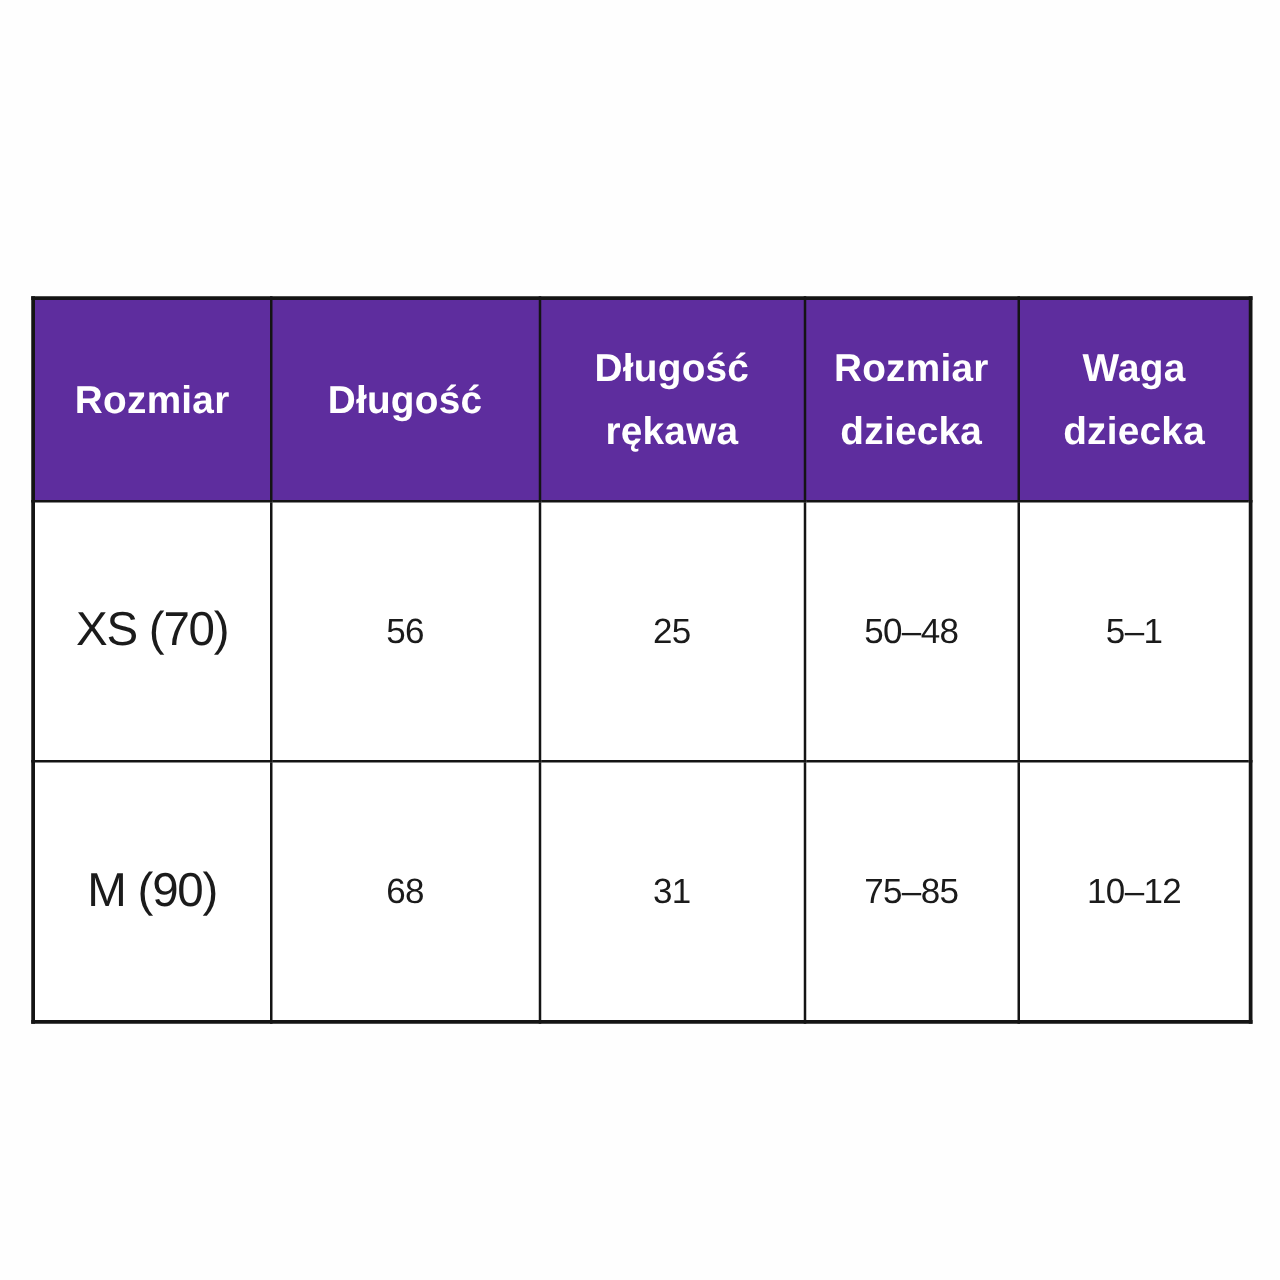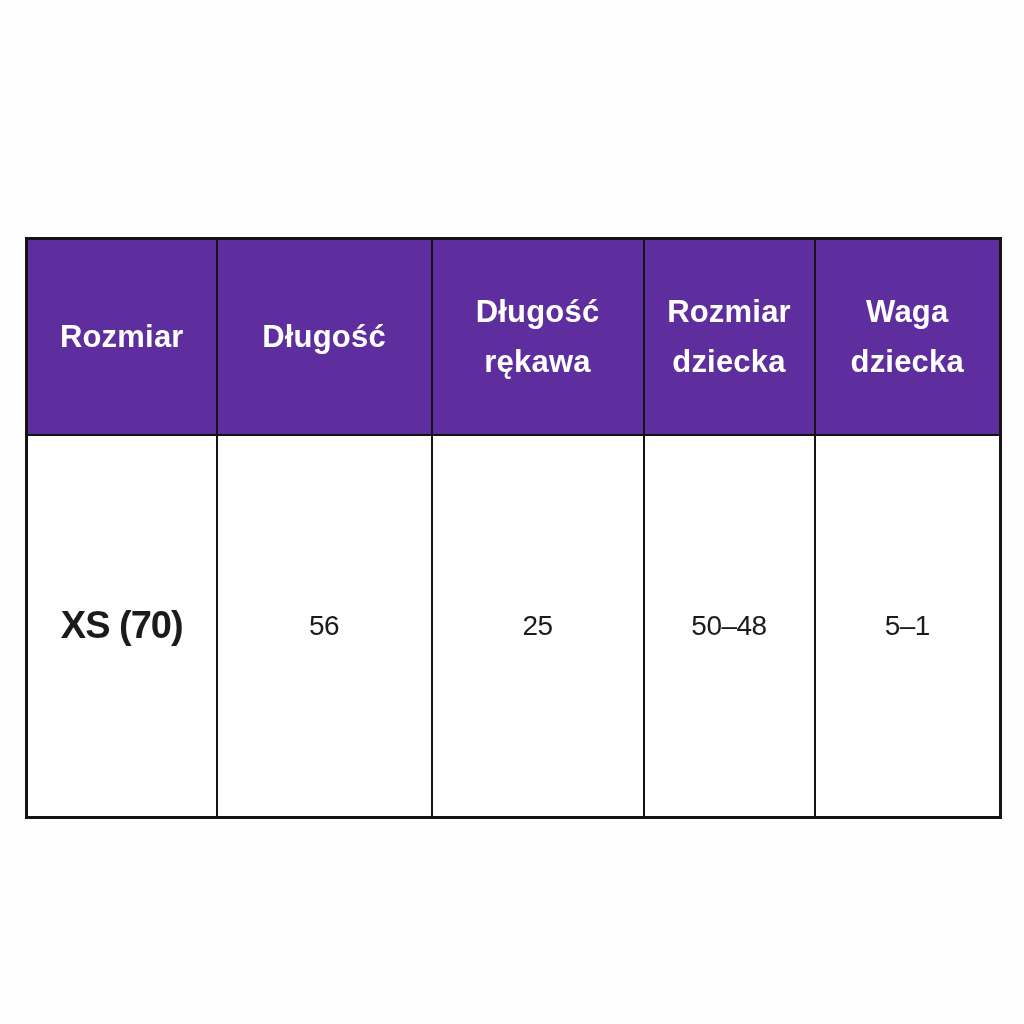--- a/index.html
+++ b/index.html
@@ -26,39 +26,39 @@
     table-layout: fixed;
     border: 3px solid #141414;
   }
   table.size-chart th,
   table.size-chart td {
     border: 2px solid #141414;
     text-align: center;
     vertical-align: middle;
     padding: 0 6px;
   }
-  table.size-chart thead tr { height: 196px; }
+  table.size-chart thead tr { height: 162px; }
   table.size-chart tbody tr { height: 105px; }
   table.size-chart th {
     background: var(--header-bg, #5E2D9E);
     color: var(--header-fg, #FFFFFF);
     font-size: 31px;
     font-weight: 700;
     line-height: 1.6;
     letter-spacing: 0.2px;
   }
   table.size-chart td {
     background: #FFFFFF;
     color: #1B1B1B;
     font-size: 28px;
     font-weight: 400;
     letter-spacing: -0.5px;
   }
   table.size-chart td.row-label {
-    font-weight: 700;
+    font-weight: 400;
     font-size: 38px;
     letter-spacing: -1px;
   }
   col.c1 { width: 190px; }
   col.c2 { width: 215px; }
   col.c3 { width: 212px; }
   col.c4 { width: 171px; }
   col.c5 { width: 186px; }
 </style>
 </head>
@@ -83,15 +83,22 @@
       </tr>
     </thead>
     <tbody>
       <tr>
         <td class="row-label">XS (70)</td>
         <td>56</td>
         <td>25</td>
         <td>50–48</td>
         <td>5–1</td>
       </tr>
+      <tr>
+        <td class="row-label">M (90)</td>
+        <td>68</td>
+        <td>31</td>
+        <td>75–85</td>
+        <td>10–12</td>
+      </tr>
     </tbody>
   </table>
 </div>
 
 </body></html>

